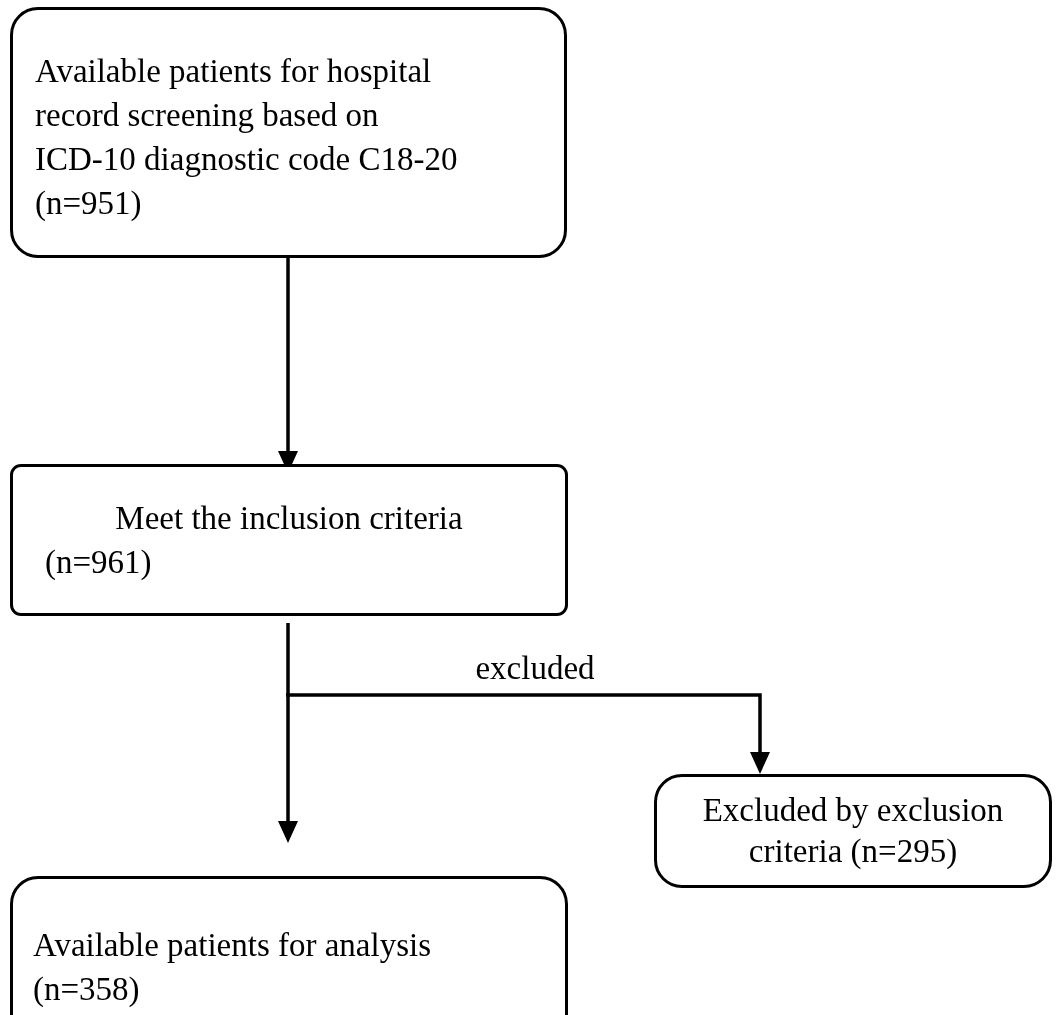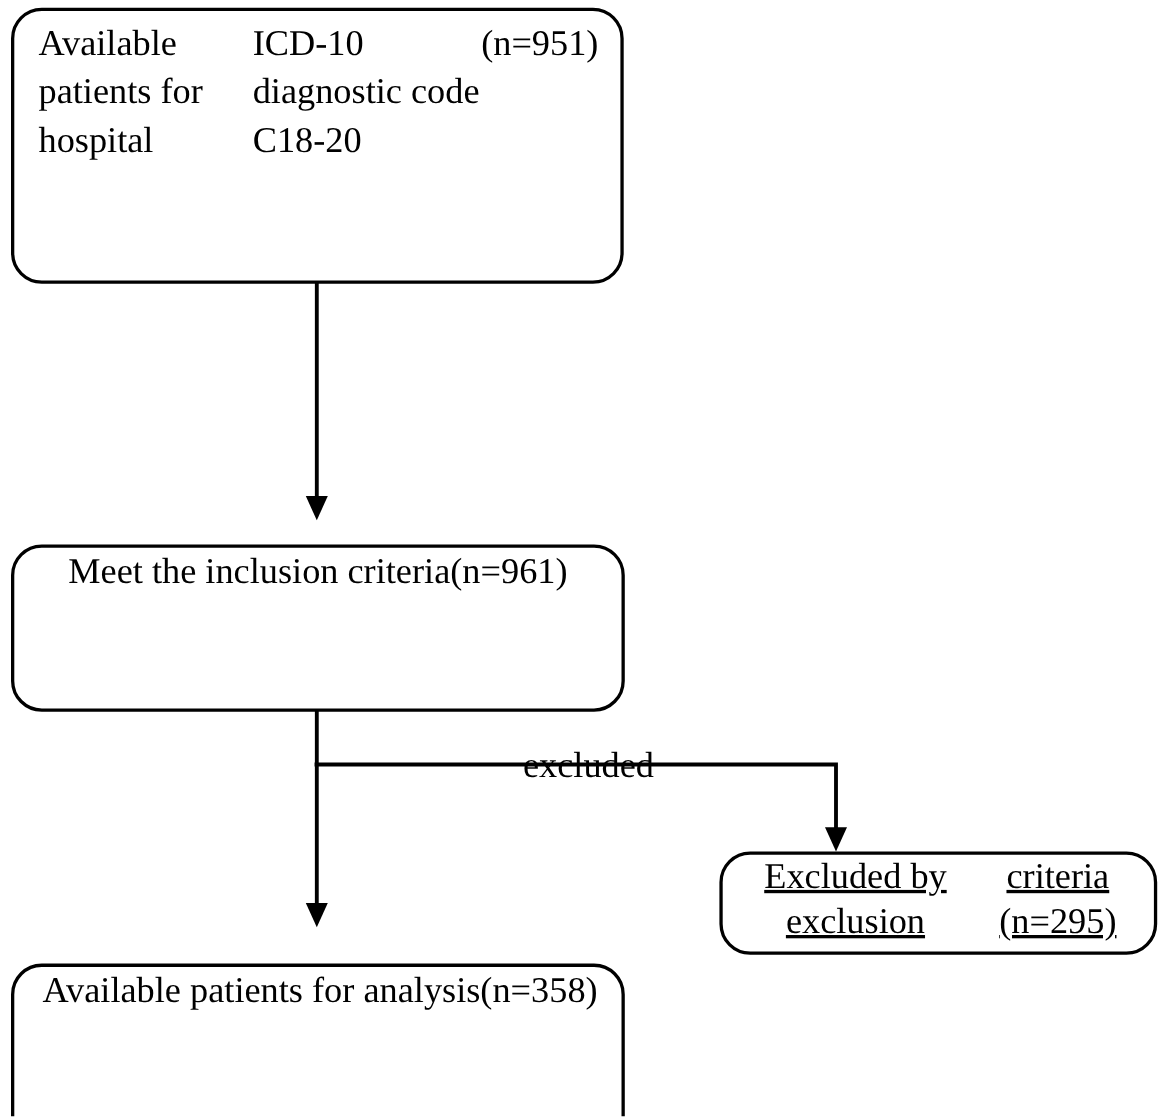--- a/index.html
+++ b/index.html
@@ -33,63 +33,63 @@
     fill: #000000;
     stroke: none;
   }
   .box {
     position: absolute;
     box-sizing: border-box;
     background: #ffffff;
     border: 3.5px solid #000000;
     border-radius: 28px;
     display: flex;
+    flex-direction: column;
     justify-content: center;
     font-size: 33px;
     line-height: 44px;
     z-index: 2;
   }
   .box .line { display: block; }
   .box .count { display: block; text-align: left; }
 
   #box-screening {
     left: 10px; top: 7px;
     width: 557px; height: 251px;
     padding: 8px 20px 0 22px;
     text-align: left;
   }
   #box-inclusion {
-    left: 10px; top: 495px;
+    left: 10px; top: 464px;
     width: 558px; height: 152px;
-    padding: 0 6px;
+    padding: 0 32px;
     text-align: center;
+    border-radius: 11px;
   }
   #box-exclusion {
     left: 654px; top: 774px;
-    width: 398px; height: 94px;
+    width: 398px; height: 114px;
     padding: 0 12px;
     text-align: center;
     line-height: 41px;
-    text-decoration: underline;
   }
   #box-analysis {
     left: 10px; top: 876px;
     width: 558px; height: 182px;
     padding: 0 16px 0 20px;
     text-align: left;
   }
   #excluded-label {
     position: absolute;
     left: 430px; top: 646px;
     width: 210px;
     text-align: center;
     font-size: 33px;
     line-height: 44px;
     z-index: 2;
-    margin-top: 28px;
   }
 </style>
 </head>
 <body>
 
 <div id="canvas">
 
   <svg id="connectors" viewBox="0 0 1063 1015" xmlns="http://www.w3.org/2000/svg">
     <g>
       <line x1="288" y1="256" x2="288" y2="453"></line>
@@ -102,20 +102,21 @@
     <g>
       <polyline points="286,695 760,695 760,754"></polyline>
       <polygon points="760,774 750,752 770,752"></polygon>
     </g>
   </svg>
 
   <div id="excluded-label">excluded</div>
 
   <div class="box" id="box-screening">
     <span class="line">Available patients for hospital</span>
+    <span class="line">record screening based on</span>
     <span class="line">ICD-10 diagnostic code C18-20</span>
     <span class="count">(n=951)</span>
   </div>
 
   <div class="box" id="box-inclusion">
     <span class="line">Meet the inclusion criteria</span>
     <span class="count">(n=961)</span>
   </div>
 
   <div class="box" id="box-exclusion">

